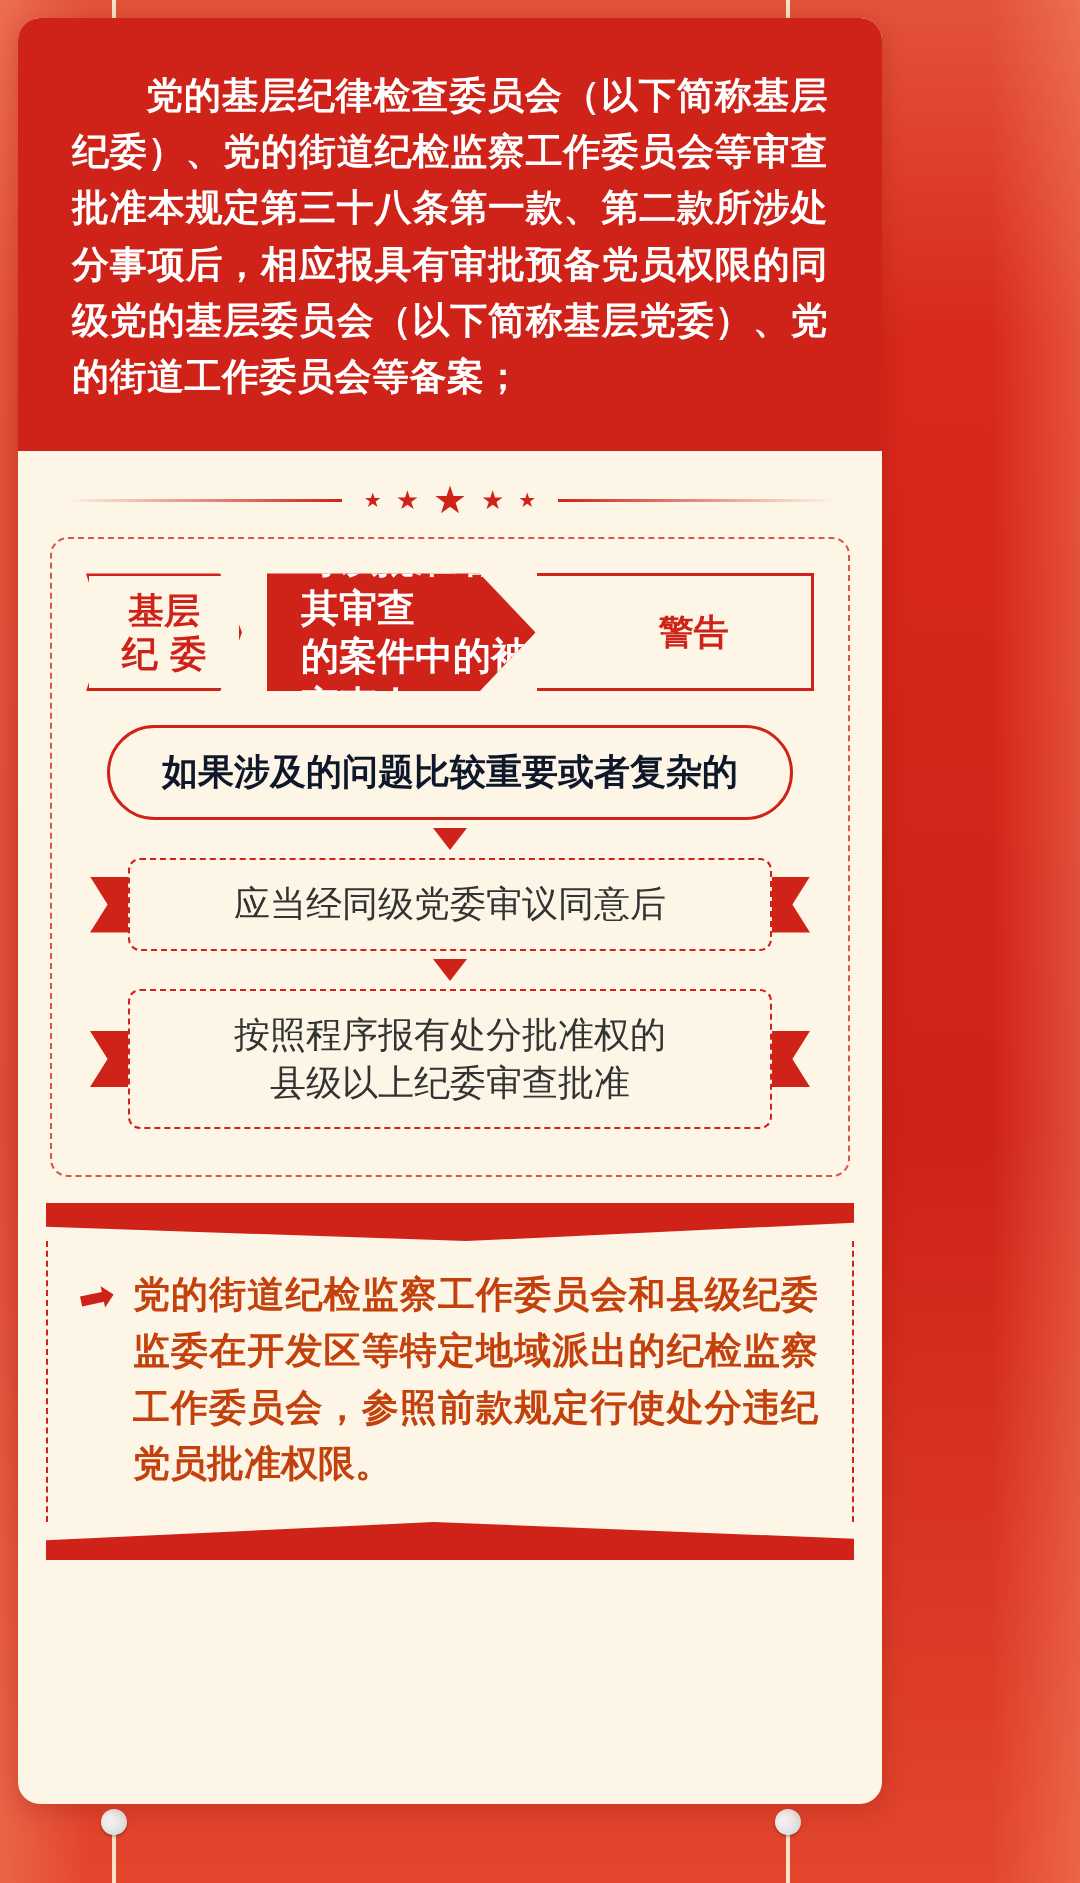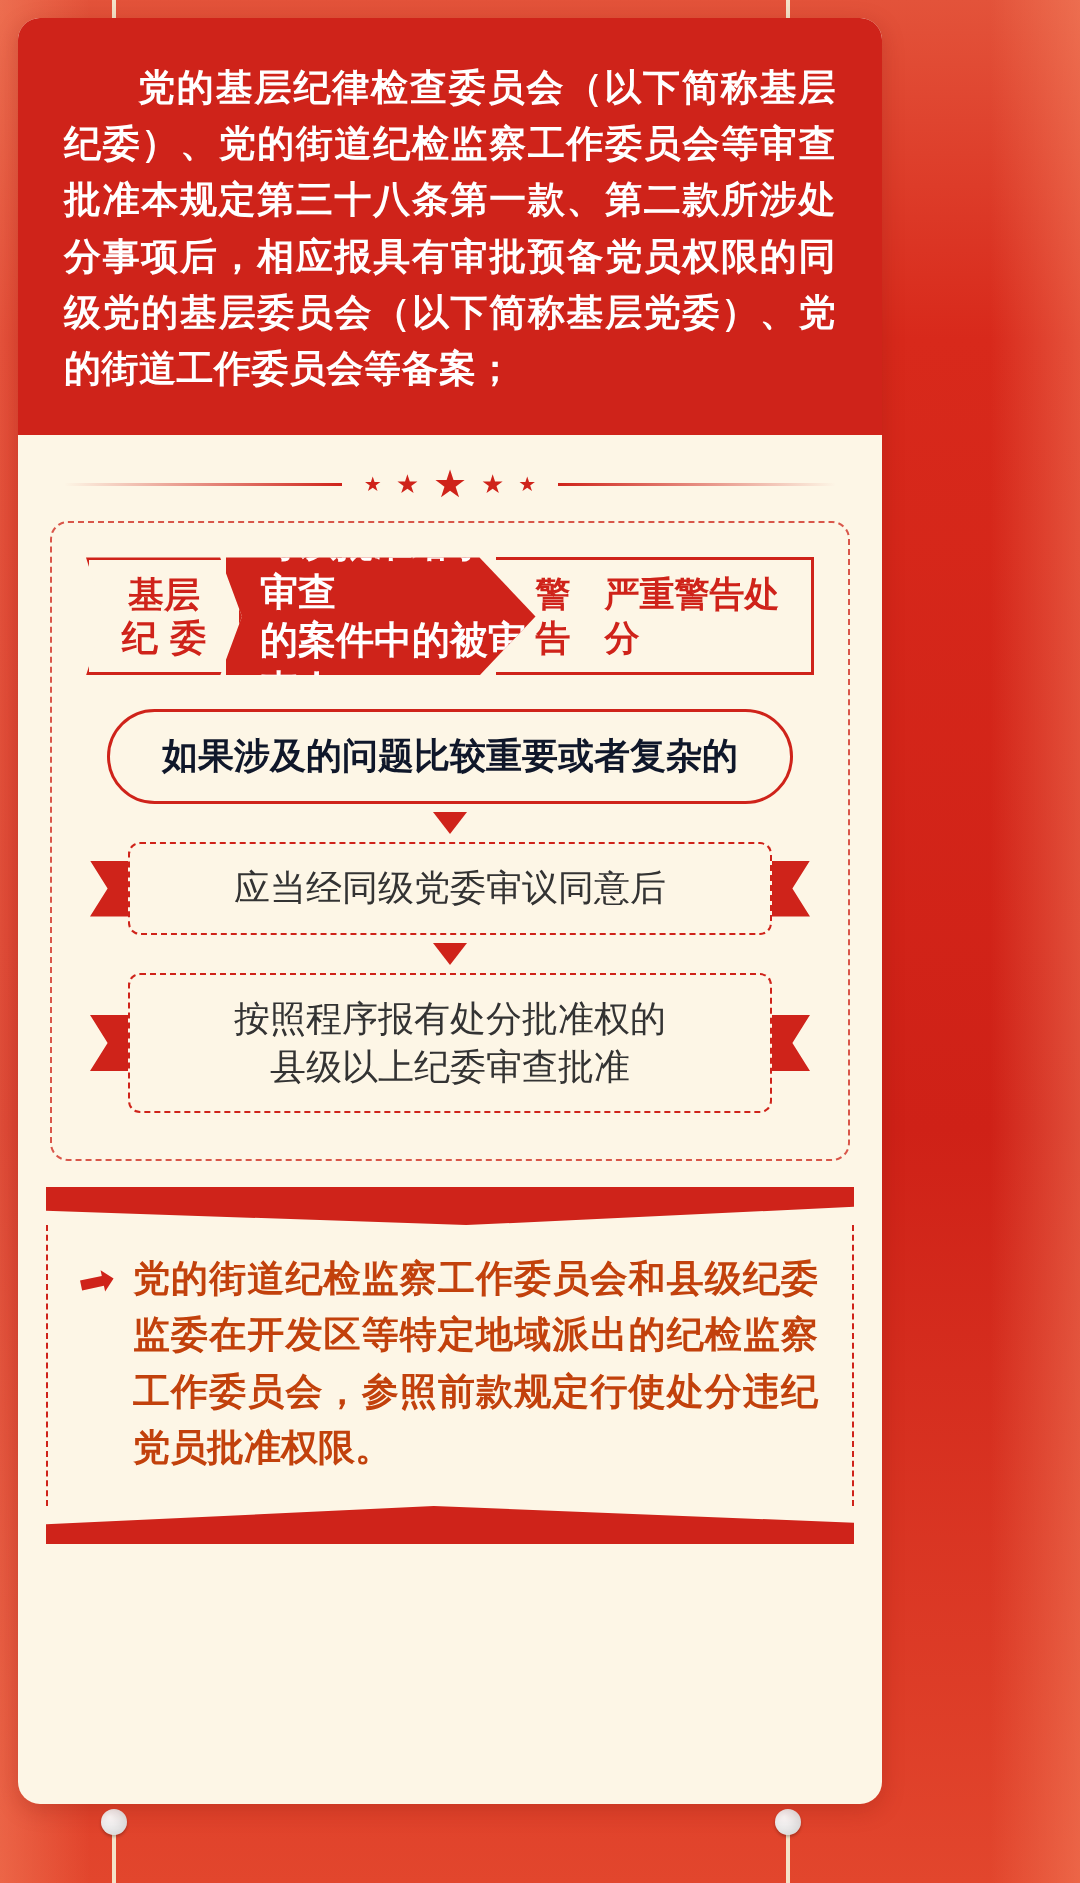--- a/index.html
+++ b/index.html
@@ -92,21 +92,21 @@
     overflow: hidden;
   }
 
   
   .header {
     background: #cf231a;
     padding: 34px 38px 30px 38px;
     border-radius: 20px 20px 0 0;
   }
   .header p {
-    margin: 8px;
+    margin: 16px;
     color: #ffffff;
     font-size: 37px;
     line-height: 1.52;
     font-weight: bold;
     letter-spacing: .5px;
     text-indent: 2em;
     text-align: justify;
   }
 
   
@@ -147,20 +147,21 @@
     padding: 28px 24px 46px 24px;
     background: #fdf6e6;
   }
 
   
   .banner-row {
     display: flex;
     align-items: stretch;
     margin: 6px 10px 34px 10px;
     height: 118px;
+    gap: 41px;
   }
   .hex-label {
     position: relative;
     width: 150px;
     display: flex;
     align-items: center;
     justify-content: center;
     background: #fdf6e6;
     border: 3px solid #cf231a;
     color: #cf231a;
@@ -347,21 +348,20 @@
         </span>
       </div>
       <div class="arrow-red">
         <span>
           <span>可以批准给予其审查</span><br>
           <span>的案件中的被审查人</span>
         </span>
       </div>
       <div class="outcome">
         <span>警告</span>
-        <span>严重警告处分</span>
       </div>
     </div>
 
     <div class="pill">如果涉及的问题比较重要或者复杂的</div>
 
     <div class="down-arrow"></div>
 
     <div class="ribbon-row">
       <div class="ribbon-tail left"></div>
       <div class="ribbon-body">应当经同级党委审议同意后</div>

